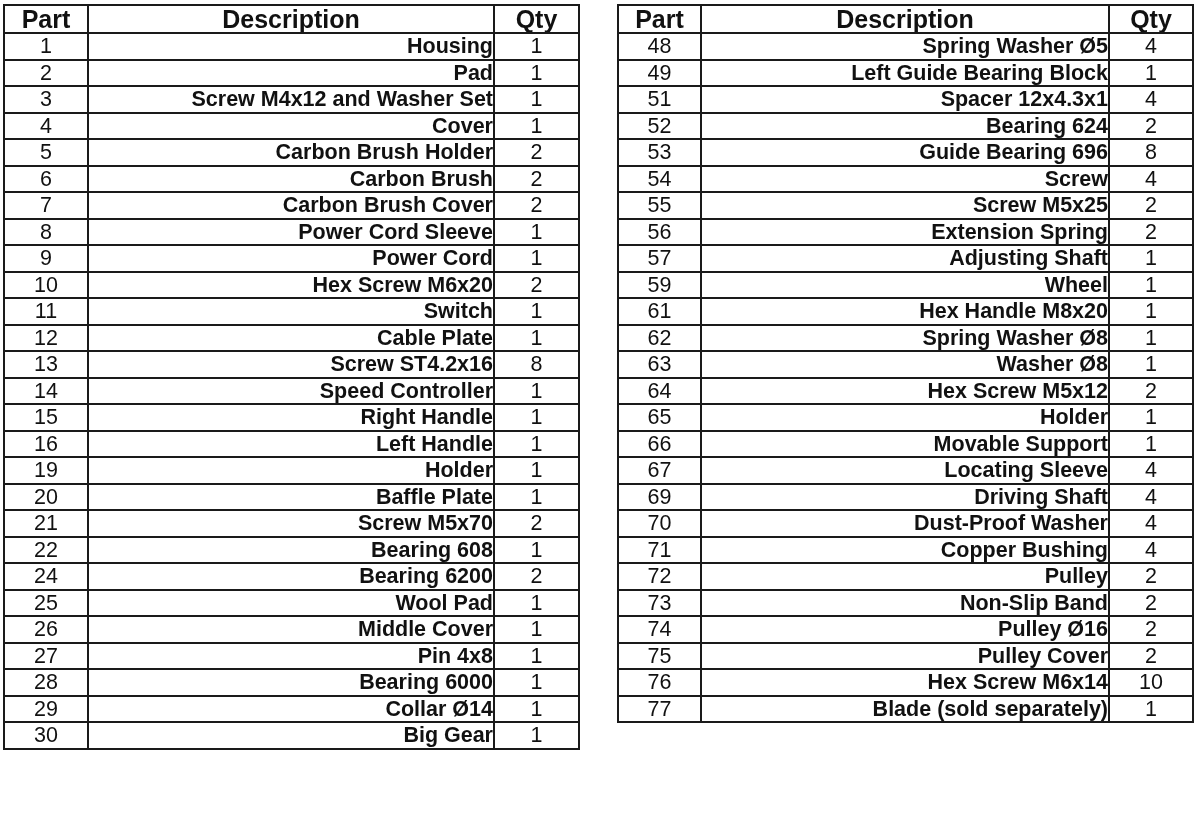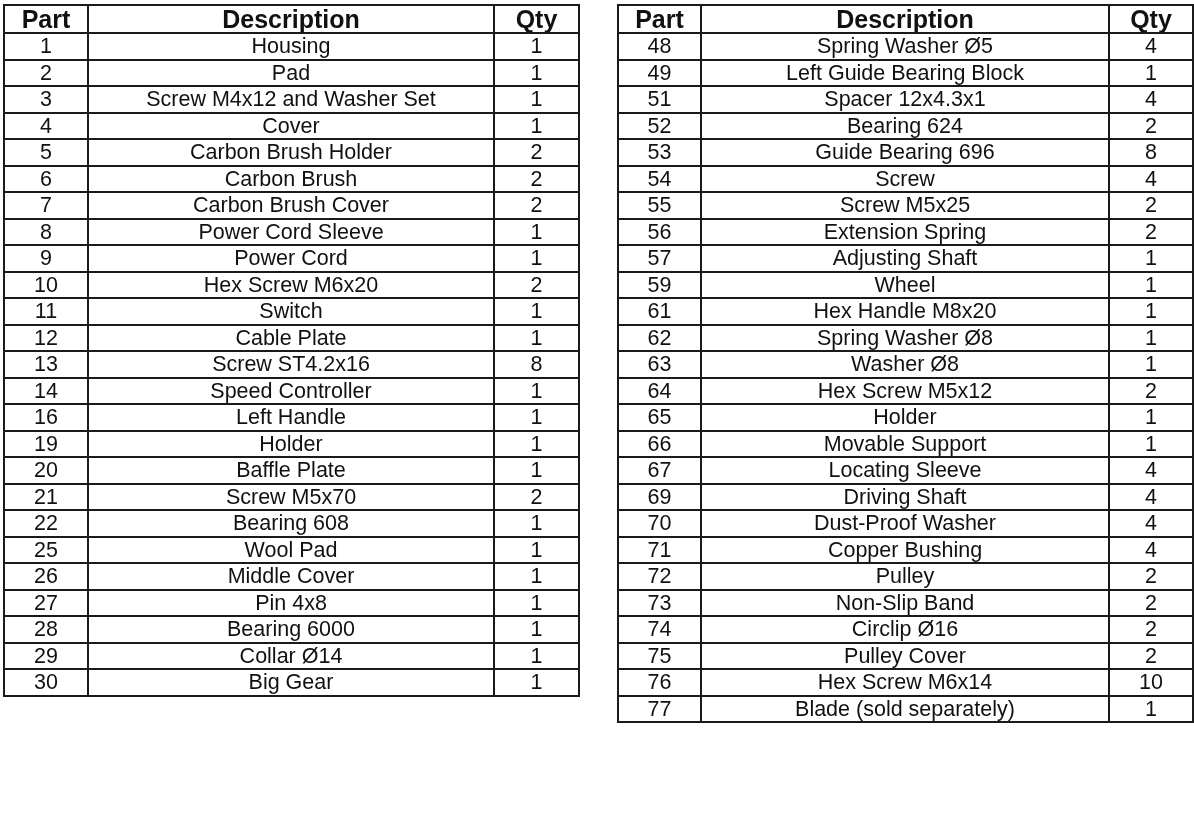--- a/index.html
+++ b/index.html
@@ -4,21 +4,21 @@
 <style>
   html, body { margin: 0; padding: 0; background: #ffffff; }
   body { width: 1194px; height: 821px; overflow: hidden; position: relative;
          font-family: "Liberation Sans", sans-serif; color: #111; }
   table.parts { position: absolute; top: 4px; border-collapse: collapse; table-layout: fixed; }
   table.parts.left { left: 3px; width: 575px; }
   table.parts.right { left: 617px; width: 575px; }
   table.parts td, table.parts th { border: 2.5px solid #1a1a1a; padding: 0; height: 24.5px; line-height: 24px; font-size: 21.5px; white-space: nowrap; overflow: hidden; }
   table.parts th { height: 26px; font-size: 25px; font-weight: bold; text-align: center; line-height: 26px; }
   td.part { text-align: center; }
-  td.desc { text-align: center; padding-left: 2px; }
+  td.desc { text-align: right; padding-left: 2px; font-weight: bold; }
   td.qty { text-align: center; }
   col.c-part-l { width: 84px; }
   col.c-desc-l { width: 406px; }
   col.c-qty-l { width: 85px; }
   col.c-part-r { width: 83px; }
   col.c-desc-r { width: 408px; }
   col.c-qty-r { width: 84px; }
 </style>
 </head>
 <body>
@@ -101,20 +101,25 @@
         <td class="part">13</td>
         <td class="desc">Screw ST4.2x16</td>
         <td class="qty">8</td>
       </tr>
       <tr>
         <td class="part">14</td>
         <td class="desc">Speed Controller</td>
         <td class="qty">1</td>
       </tr>
       <tr>
+        <td class="part">15</td>
+        <td class="desc">Right Handle</td>
+        <td class="qty">1</td>
+      </tr>
+      <tr>
         <td class="part">16</td>
         <td class="desc">Left Handle</td>
         <td class="qty">1</td>
       </tr>
       <tr>
         <td class="part">19</td>
         <td class="desc">Holder</td>
         <td class="qty">1</td>
       </tr>
       <tr>
@@ -124,20 +129,25 @@
       </tr>
       <tr>
         <td class="part">21</td>
         <td class="desc">Screw M5x70</td>
         <td class="qty">2</td>
       </tr>
       <tr>
         <td class="part">22</td>
         <td class="desc">Bearing 608</td>
         <td class="qty">1</td>
+      </tr>
+      <tr>
+        <td class="part">24</td>
+        <td class="desc">Bearing 6200</td>
+        <td class="qty">2</td>
       </tr>
       <tr>
         <td class="part">25</td>
         <td class="desc">Wool Pad</td>
         <td class="qty">1</td>
       </tr>
       <tr>
         <td class="part">26</td>
         <td class="desc">Middle Cover</td>
         <td class="qty">1</td>
@@ -284,21 +294,21 @@
         <td class="desc">Pulley</td>
         <td class="qty">2</td>
       </tr>
       <tr>
         <td class="part">73</td>
         <td class="desc">Non-Slip Band</td>
         <td class="qty">2</td>
       </tr>
       <tr>
         <td class="part">74</td>
-        <td class="desc">Circlip Ø16</td>
+        <td class="desc">Pulley Ø16</td>
         <td class="qty">2</td>
       </tr>
       <tr>
         <td class="part">75</td>
         <td class="desc">Pulley Cover</td>
         <td class="qty">2</td>
       </tr>
       <tr>
         <td class="part">76</td>
         <td class="desc">Hex Screw M6x14</td>

